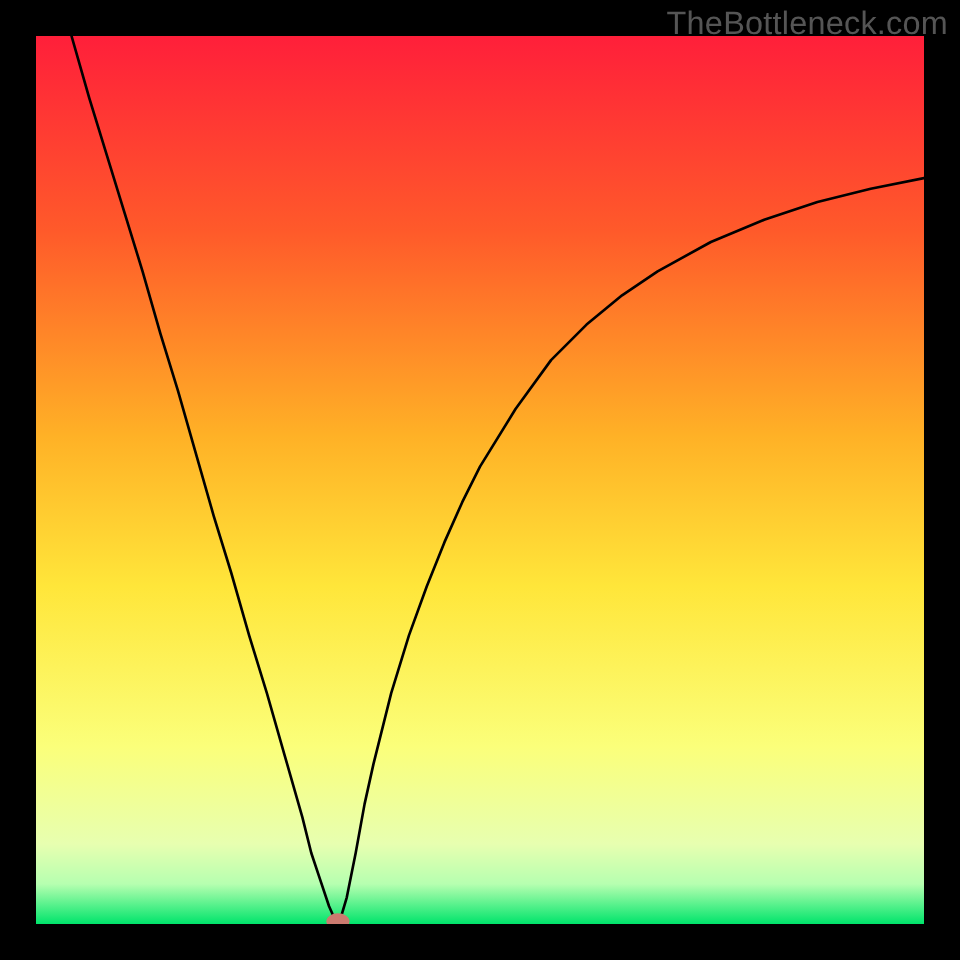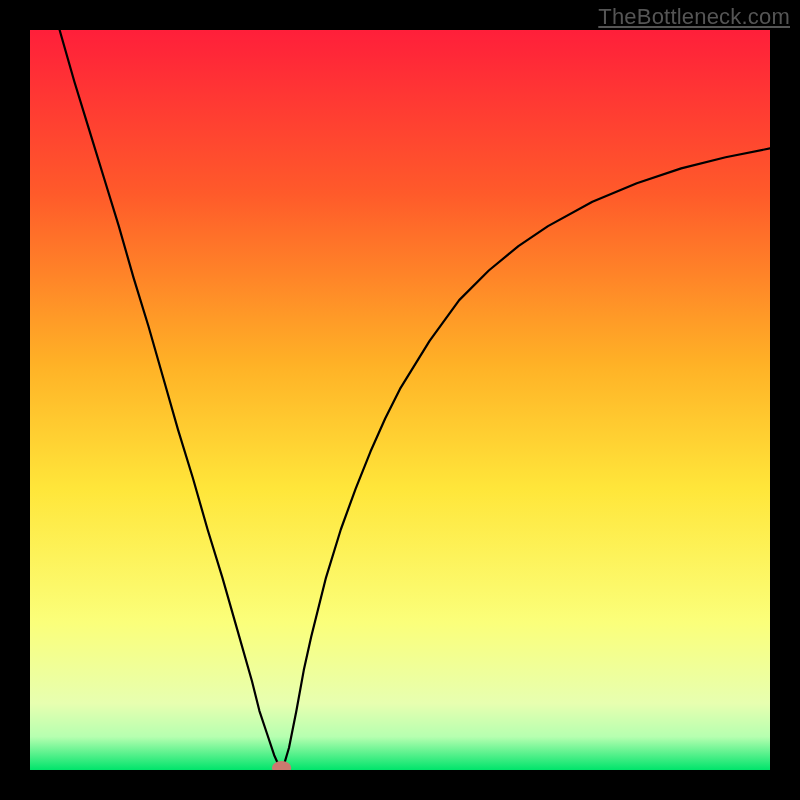--- a/index.html
+++ b/index.html
@@ -22,25 +22,24 @@
     left: 30px;
     top: 30px;
     width: 740px;
     height: 740px;
   }
   .watermark {
     position: absolute;
     top: 4px;
     right: 10px;
     color: #555;
-    font-size: 22px;
+    font-size: 27px;
     font-weight: 500;
     letter-spacing: 0.2px;
     user-select: none;
-    text-decoration: underline;
   }
 </style>
 </head>
 <body>
 
 <div class="frame">
   <div class="watermark">TheBottleneck.com</div>
   <svg class="plot" viewBox="0 0 100 100" preserveAspectRatio="none">
     <defs>
       <linearGradient id="bg-grad" x1="0" y1="0" x2="0" y2="1">

